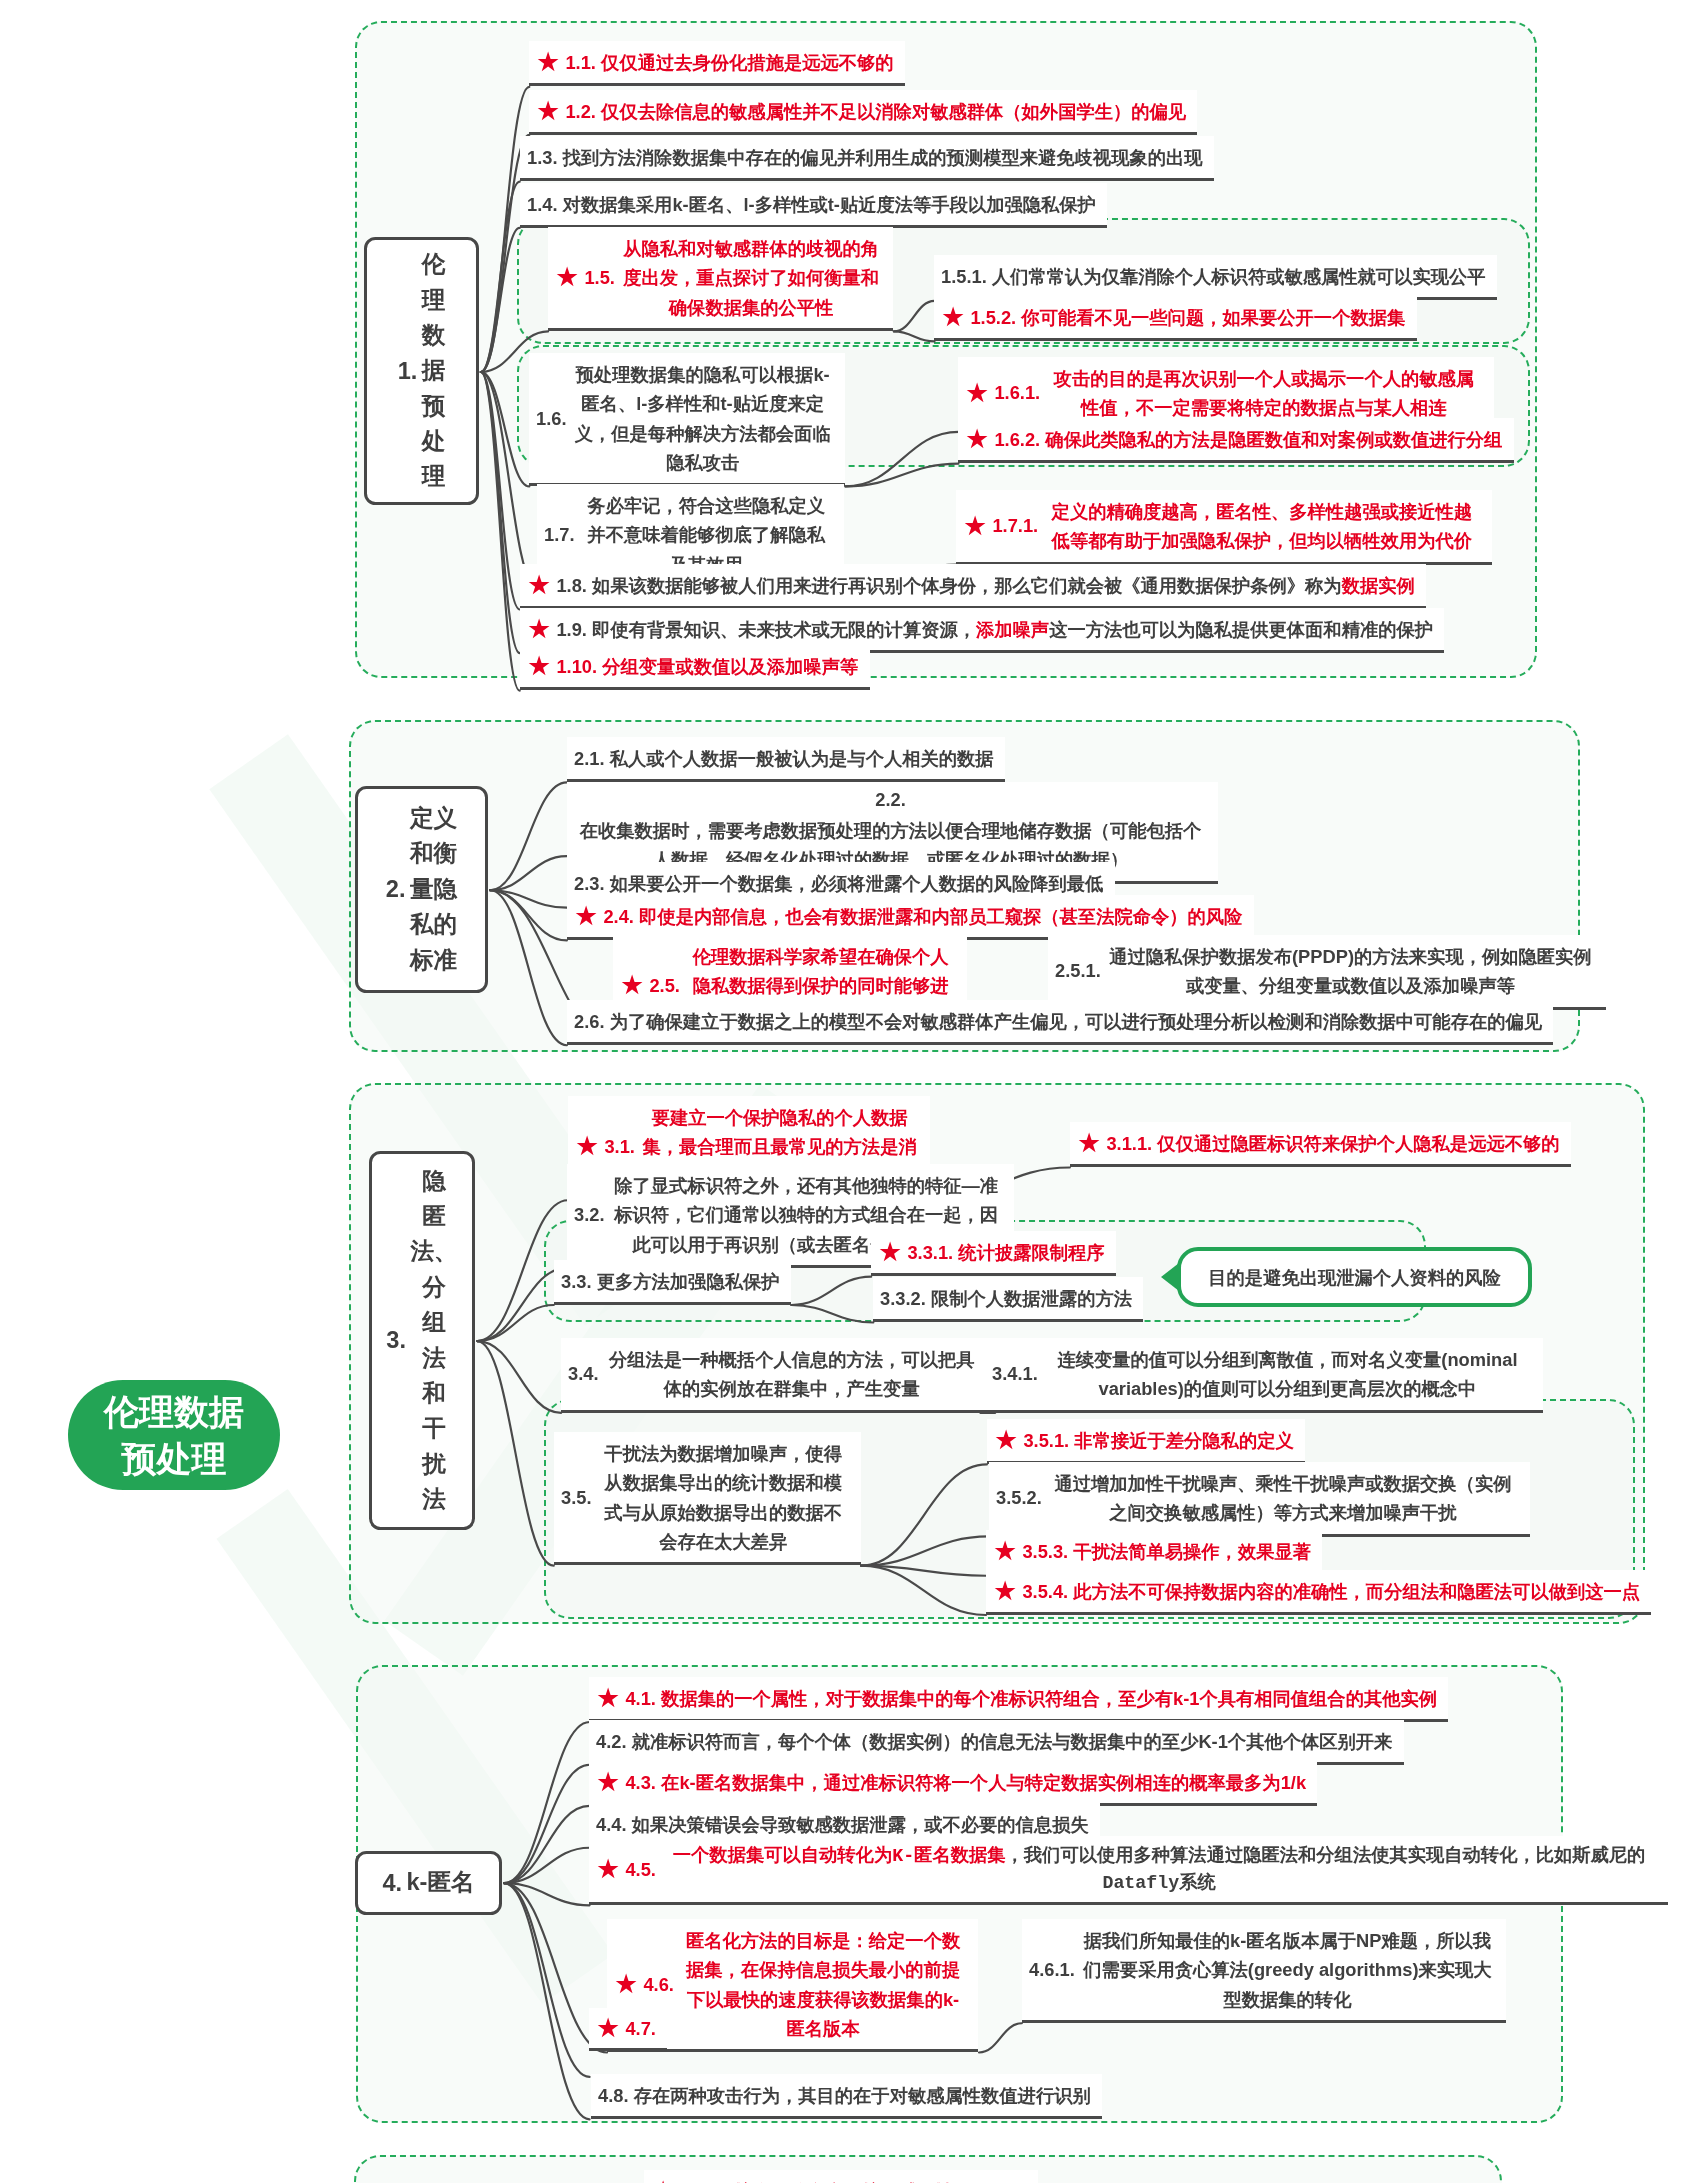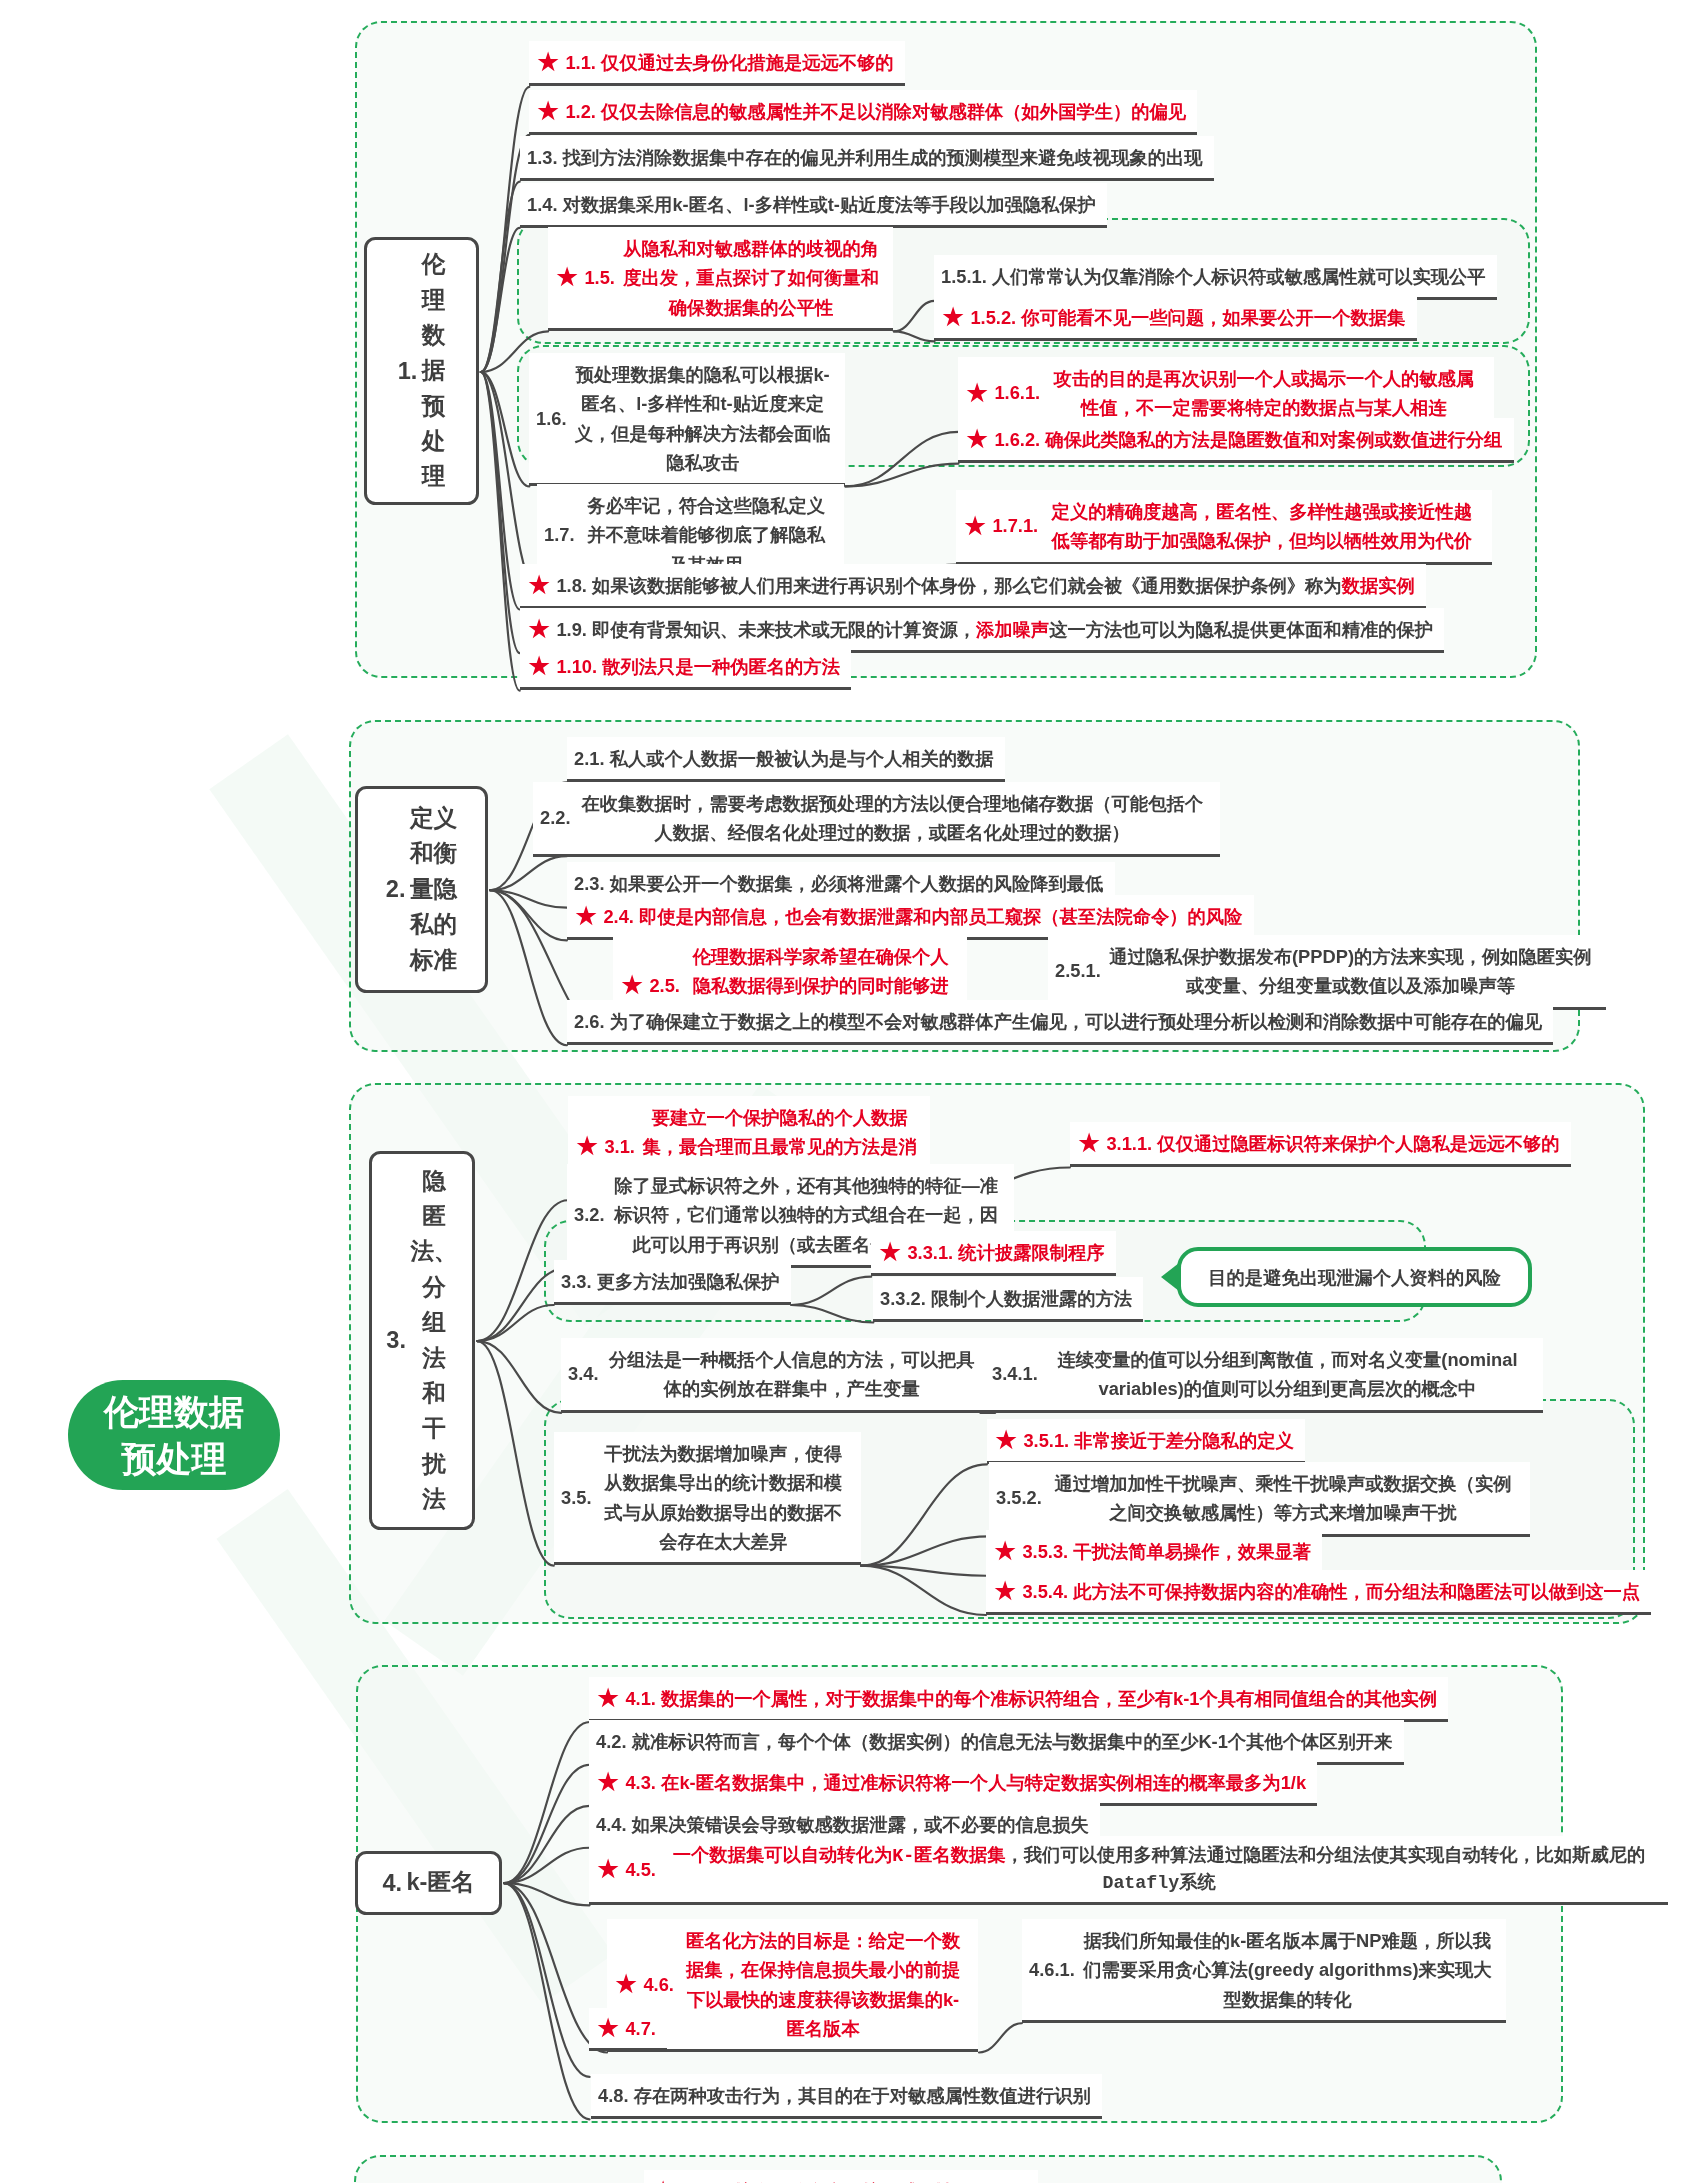--- a/index.html
+++ b/index.html
@@ -203,28 +203,28 @@
   <div class="txt"><span class="dark">如果该数据能够被人们用来进行再识别个体身份，那么它们就会被《通用数据保护条例》称为</span><span class="red">数据实例</span></div>
 </div>
 <div class="item dark single" id="b1i13" style="left:520px;top:608px;">
   <span class="star">★</span>
   <span class="num">1.9.</span>
   <div class="txt"><span class="dark">即使有背景知识、未来技术或无限的计算资源，</span><span class="red">添加噪声</span><span class="dark">这一方法也可以为隐私提供更体面和精准的保护</span></div>
 </div>
 <div class="item red single" id="b1i14" style="left:520px;top:645px;">
   <span class="star">★</span>
   <span class="num">1.10.</span>
-  <div class="txt">散列法只是一种伪匿名的方法</div>
+  <div class="txt">分组变量或数值以及添加噪声等</div>
 </div>
 
 <div class="item dark single" id="b2i0" style="left:567px;top:737px;">
   <span class="num">2.1.</span>
   <div class="txt">私人或个人数据一般被认为是与个人相关的数据</div>
 </div>
-<div class="item dark" id="b2i1" style="left:533px;top:782px;">
+<div class="item dark" id="b2i1" style="left:567px;top:782px;flex-direction:column;">
   <span class="num">2.2.</span>
   <div class="txt" style="width:633px;">在收集数据时，需要考虑数据预处理的方法以便合理地储存数据（可能包括个人数据、经假名化处理过的数据，或匿名化处理过的数据）</div>
 </div>
 <div class="item dark single" id="b2i2" style="left:567px;top:862px;">
   <span class="num">2.3.</span>
   <div class="txt">如果要公开一个数据集，必须将泄露个人数据的风险降到最低</div>
 </div>
 <div class="item red single" id="b2i3" style="left:567px;top:895px;">
   <span class="star">★</span>
   <span class="num">2.4.</span>

